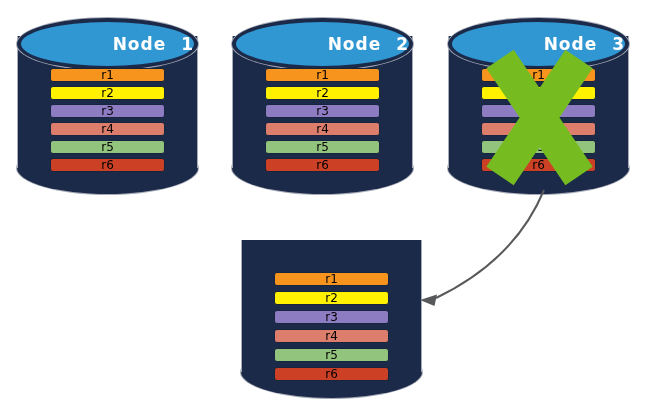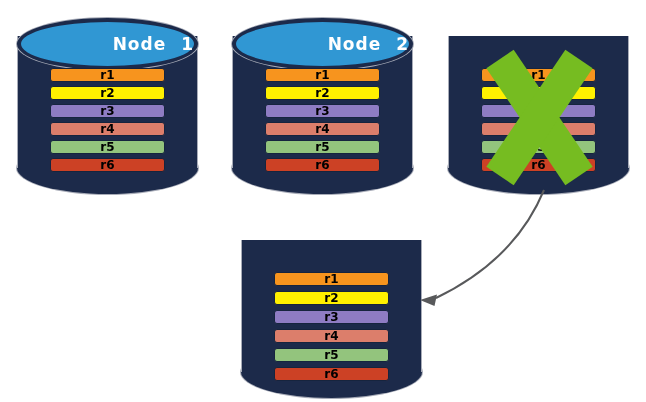--- a/index.html
+++ b/index.html
@@ -67,21 +67,21 @@
     height: 14px;
     margin-bottom: 4px;
     border: 1px solid #16243e;
     border-radius: 3px;
     box-sizing: border-box;
     display: flex;
     align-items: center;
     justify-content: center;
     color: #000000;
     font-size: 12px;
-    font-weight: 700;
+    font-weight: 400;
     line-height: 1;
   }
   .node-4 .bar { margin-bottom: 5px; }
 
   .overlay {
     position: absolute;
     left: 0; top: 0;
     width: 646px; height: 402px;
     z-index: 10;
     pointer-events: none;
@@ -120,20 +120,23 @@
       <div class="bar" style="background-color: rgb(142, 124, 195);">r3</div>
       <div class="bar" style="background-color: rgb(220, 126, 107);">r4</div>
       <div class="bar" style="background-color: rgb(147, 196, 125);">r5</div>
       <div class="bar" style="background-color: rgb(204, 65, 37);">r6</div>
     </div>
   </div>
 
   <div class="node node-3" style="left:448px; top:10px;">
     <div class="cyl-bottom"></div>
     <div class="cyl-body"></div>
+    <div class="cyl-top">
+      <span class="node-title">Node 3</span>
+    </div>
     <div class="bars">
       <div class="bar" style="background-color: rgb(247, 148, 30);">r1</div>
       <div class="bar" style="background-color: rgb(255, 241, 0);">r2</div>
       <div class="bar" style="background-color: rgb(142, 124, 195);">r3</div>
       <div class="bar" style="background-color: rgb(220, 126, 107);">r4</div>
       <div class="bar" style="background-color: rgb(147, 196, 125);">r5</div>
       <div class="bar" style="background-color: rgb(204, 65, 37);">r6</div>
     </div>
   </div>
 

